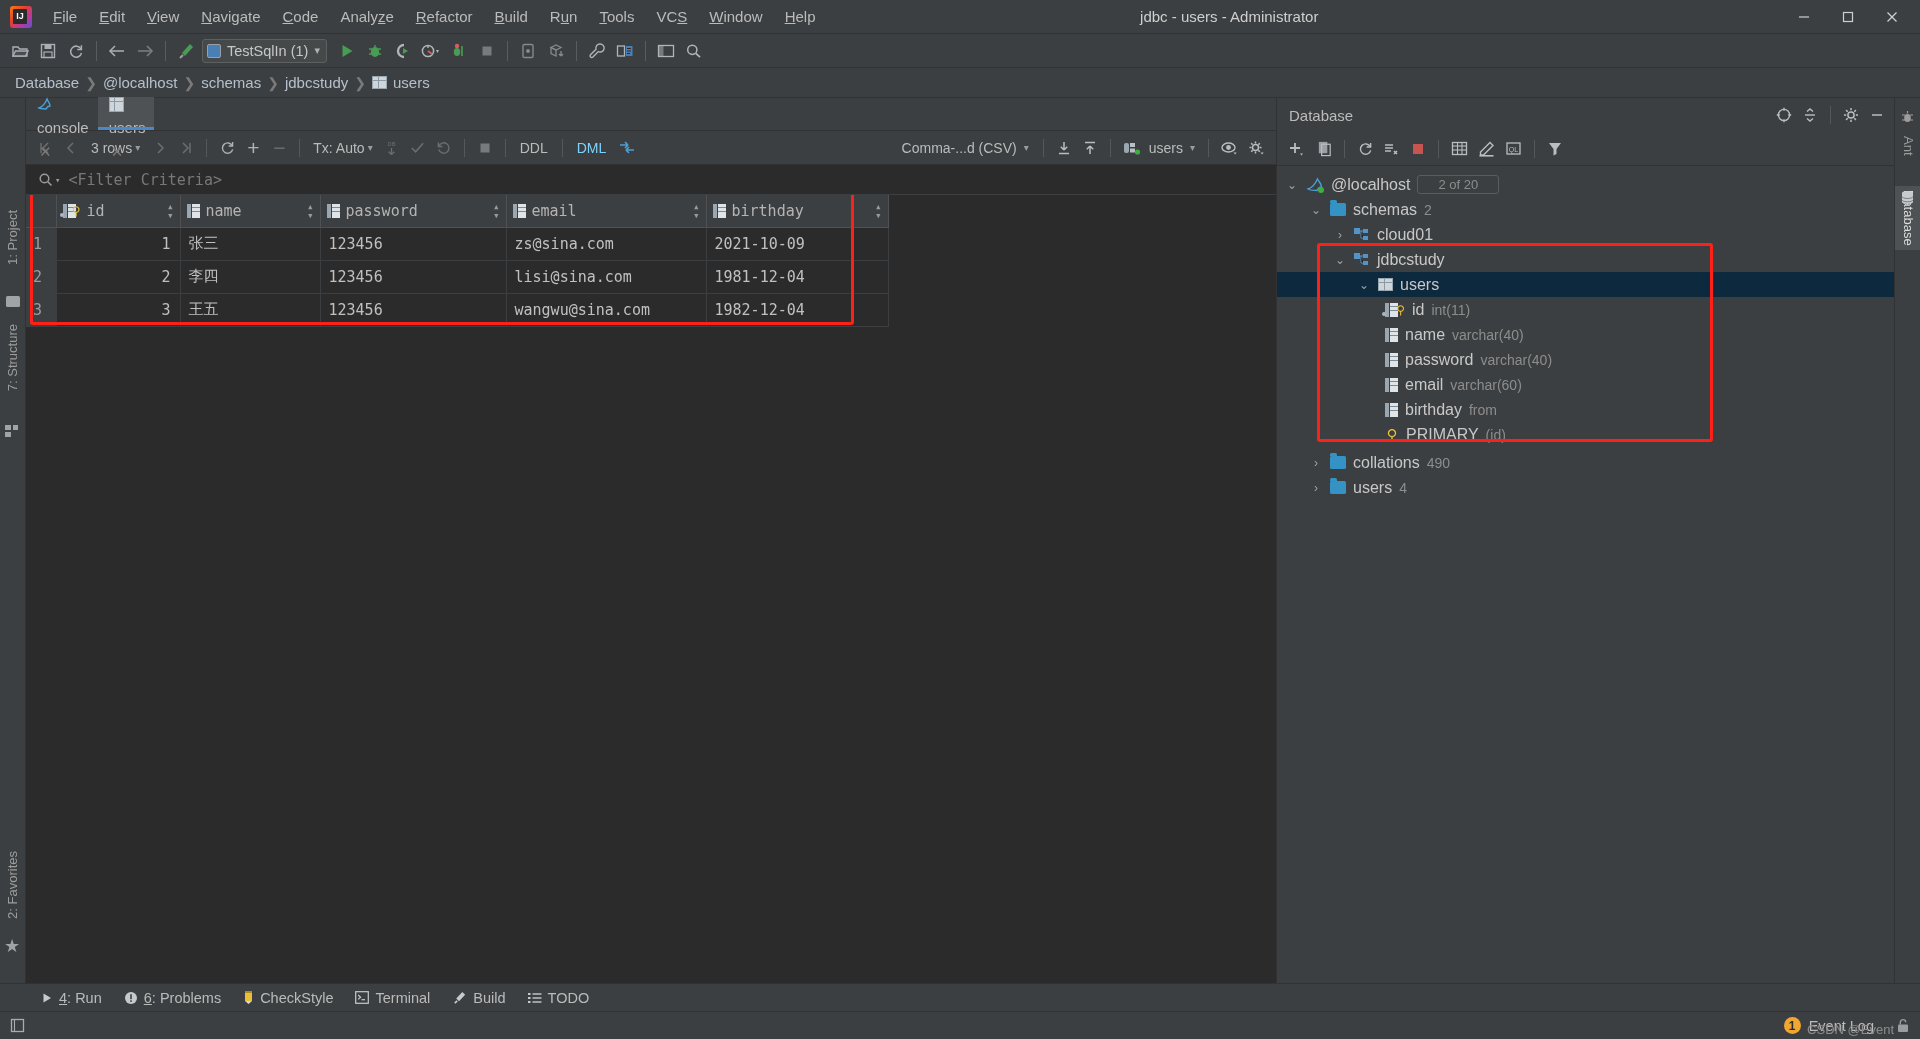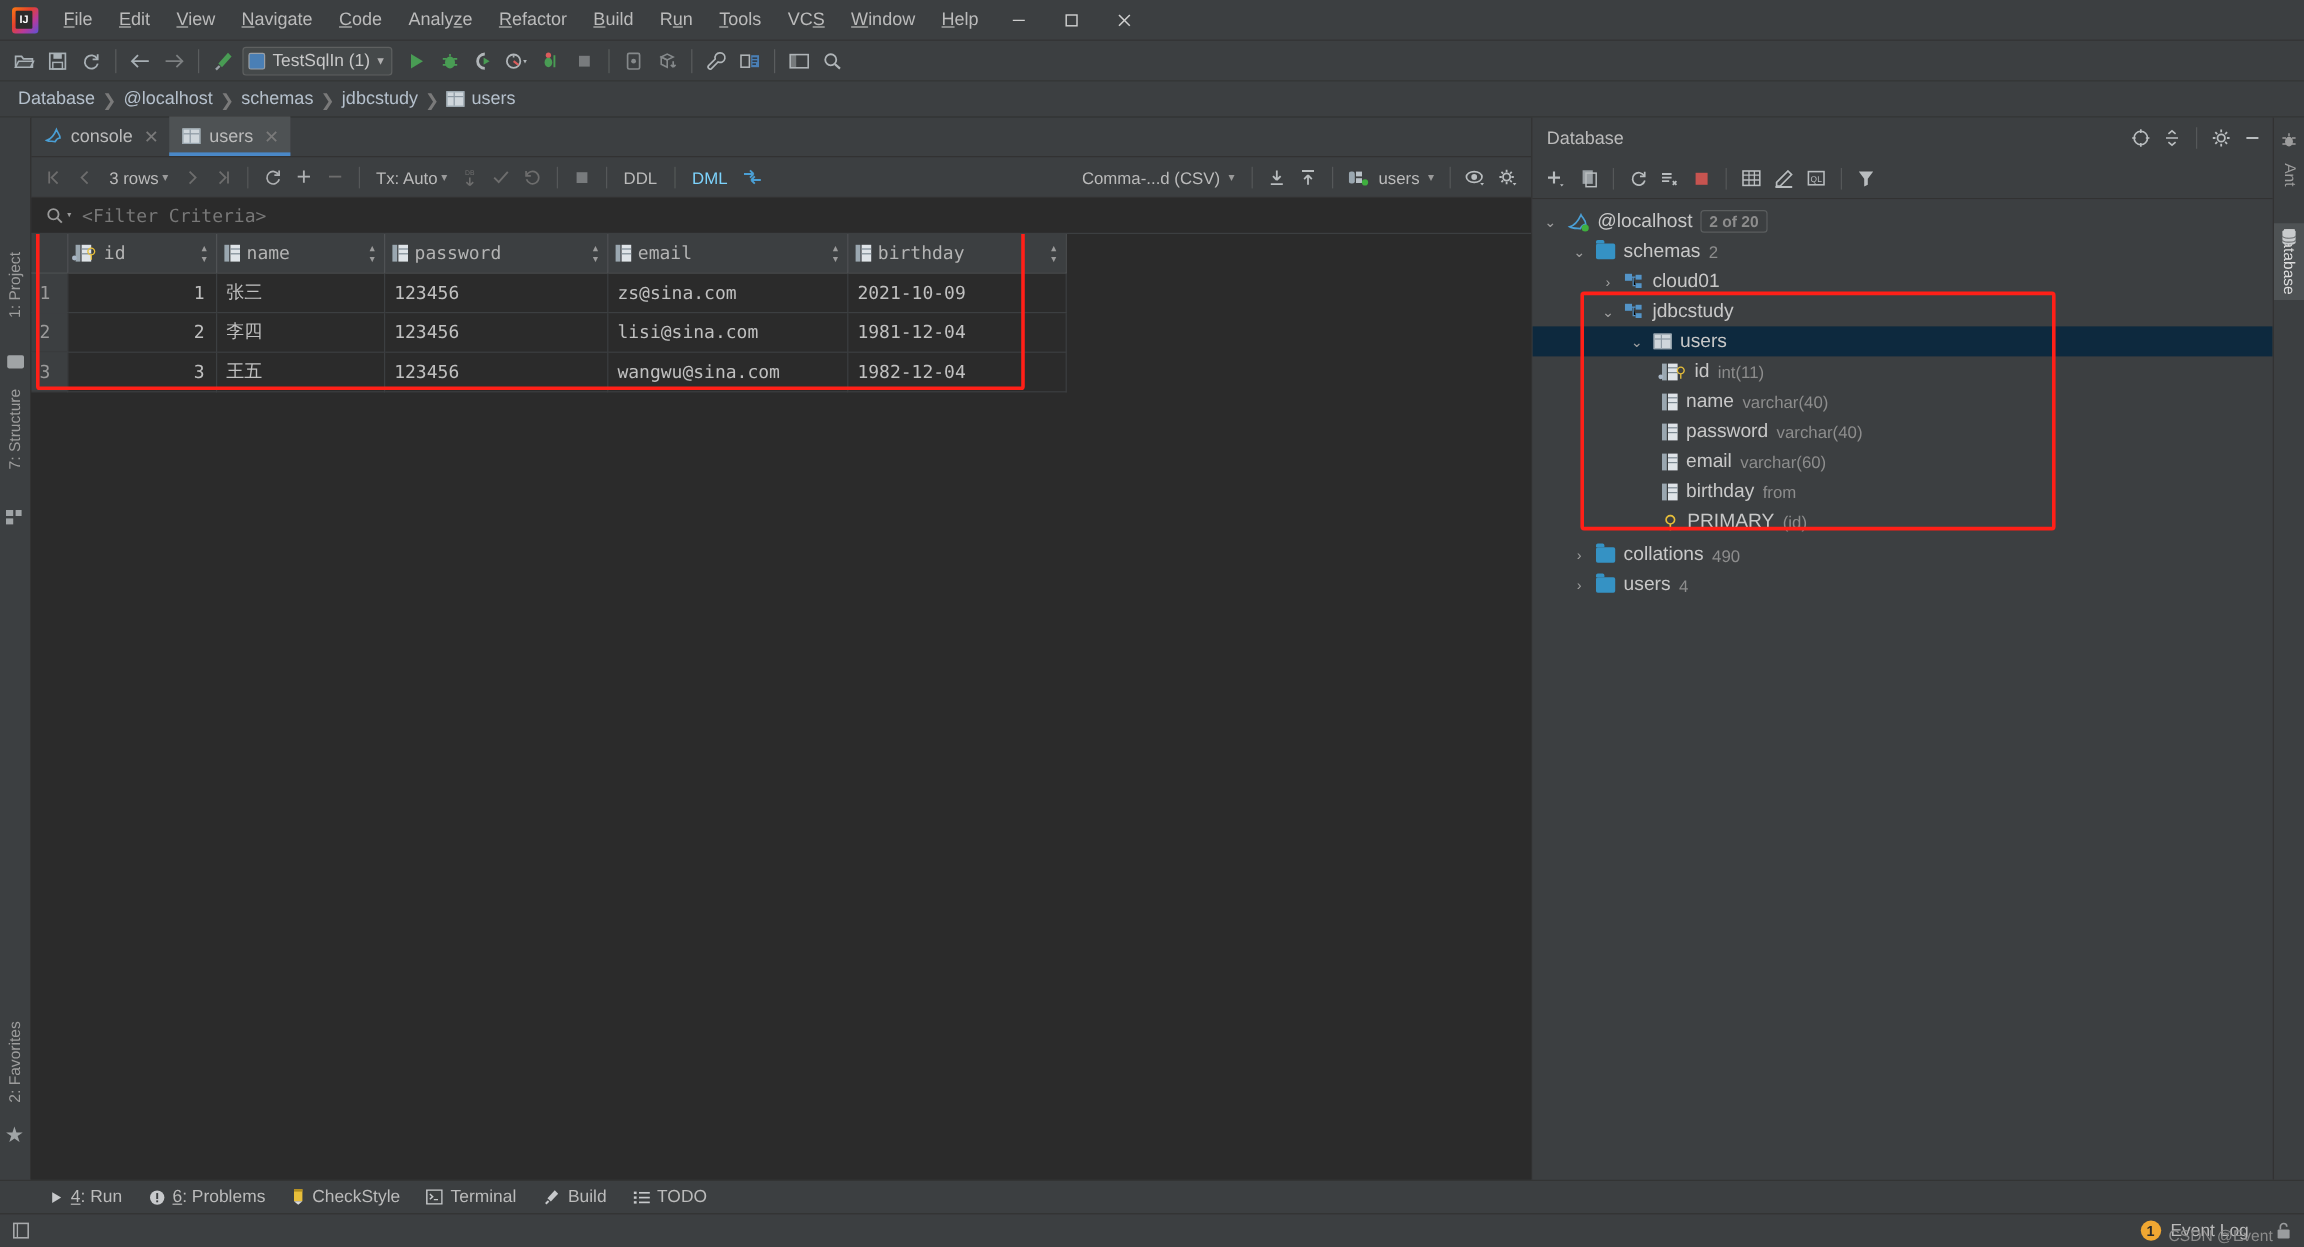--- a/index.html
+++ b/index.html
@@ -54,22 +54,22 @@
   .stripe-l { width: 26px; background:#3c3f41; border-right:1px solid #323232; position:relative; flex:0 0 26px;}
   .stripe-r { width: 26px; background:#3c3f41; border-left:1px solid #323232; position:relative; flex:0 0 26px;}
   .vtab { position:absolute; writing-mode: vertical-rl; font-size:13px; color:#9d9d9d;
      display:flex; align-items:center; gap:5px; padding:4px 4px; cursor:default;}
   .vtab.lrot { transform: rotate(180deg); writing-mode: vertical-rl; }
   .vtab.active { background:#4e5254; color:#ddd; }
 
   
   .editor { flex:1 1 auto; display:flex; flex-direction:column; min-width:0; background:#2b2b2b;}
   .tabs { height:33px; background:#3c3f41; display:flex; align-items:flex-end; border-bottom:1px solid #323232; flex:0 0 33px;}
-  .tab { height:33px; display:flex; align-items:center; gap:7px; padding:0 9px 0 11px; font-size:15px; color:#bbb;
-     position:relative; }
+  .tab { height:33px; display:flex; align-items:flex-start; gap:7px; padding:0 9px 0 11px; font-size:15px; color:#bbb;
+     position:relative;flex-direction:column; }
   .tab.active { background:#4e5254; }
   .tab.active::after { content:""; position:absolute; left:0; right:0; bottom:0; height:3px; background:#4a88c7;}
   .tab .x { color:#7a7a7a; font-size:15px; margin-left:2px; }
 
   
   .gridbar { height:34px; background:#3c3f41; display:flex; align-items:center; padding:0 6px;
      border-bottom:1px solid #323232; flex:0 0 34px; font-size:14px; color:#bbb; }
   .gb { height:26px; min-width:26px; padding:0 4px; display:flex; align-items:center; justify-content:center; gap:3px; border-radius:3px;}
   .gb.dim { color:#7dd3fc; }
   .gsep { width:1px; height:18px; background:#555859; margin:0 7px; }
@@ -109,21 +109,21 @@
 
   
   .dbpanel { width:618px; background:#3c3f41; display:flex; flex-direction:column; border-left:1px solid #323232; flex:0 0 618px;}
   .dbheader { height:34px; display:flex; align-items:center; padding:0 4px 0 12px; font-size:15px; color:#bbb; flex:0 0 34px;}
   .dbtoolbar { height:34px; display:flex; align-items:center; padding:0 6px; gap:0; flex:0 0 34px; border-bottom:1px solid #323232;}
   .dbtree { flex:1 1 auto; background:#3c3f41; position:relative; padding-top:6px; font-size:16px; overflow:hidden;}
   .trow { height:25px; display:flex; align-items:center; gap:7px; padding-right:8px; white-space:nowrap; color:#c8c8c8;}
   .trow.sel { background:#0d293e; }
   .chev { width:14px; flex:0 0 14px; text-align:center; color:#a0a0a0; font-size:12px; }
   .muted { color:#8d8d8d; font-size:14px; }
-  .badge { border:1px solid #5a5d5e; border-radius:3px; color:#8d8d8d; font-size:13px; padding:0px 6px; line-height:17px;font-weight:bold;}
+  .badge { border:1px solid #5a5d5e; border-radius:3px; color:#8d8d8d; font-size:13px; padding:0px 20px; line-height:17px;}
   .folder { width:16px;height:13px; background:#3592c4; border-radius:1.5px; position:relative; flex:0 0 16px;}
   .folder::before { content:""; position:absolute; left:0; top:-3px; width:7px;height:3px;background:#3592c4;border-radius:1.5px 1.5px 0 0;}
   .schema-ic { width:16px; height:14px; position:relative; flex:0 0 16px; }
   .tbl-ic { width:15px;height:13px; border:1.5px solid #9aa7b0; background:#cfd6db; position:relative; flex:0 0 15px;}
   .tbl-ic::before{content:"";position:absolute;left:0;top:3px;right:0;height:1.2px;background:#8d99a3;}
   .tbl-ic::after{content:"";position:absolute;left:4.5px;top:0;bottom:0;width:1.2px;background:#8d99a3;}
   .keyic { color:#e8bf3a; font-size:15px; flex:0 0 14px; text-align:center; }
 
   
   .botstripe { height:28px; background:#3c3f41; display:flex; align-items:center; border-top:1px solid #323232;
@@ -156,20 +156,21 @@
       <div class="menu-item"><u>C</u>ode</div>
       <div class="menu-item">Analy<u>z</u>e</div>
       <div class="menu-item"><u>R</u>efactor</div>
       <div class="menu-item"><u>B</u>uild</div>
       <div class="menu-item">R<u>u</u>n</div>
       <div class="menu-item"><u>T</u>ools</div>
       <div class="menu-item">VC<u>S</u></div>
       <div class="menu-item"><u>W</u>indow</div>
       <div class="menu-item"><u>H</u>elp</div>
     </div>
+    <div class="win-title">jdbc - users - Administrator</div>
     <div class="win-btns">
       <div class="win-btn">
         <svg width="12" height="12" viewBox="0 0 12 12">
             <line x1="1" y1="6" x2="11" y2="6" stroke="#cfcfcf" stroke-width="1.2"></line>
           </svg>
       </div>
       <div class="win-btn">
         <svg width="12" height="12" viewBox="0 0 12 12">
             <rect x="1.5" y="1.5" width="9" height="9" stroke="#cfcfcf" fill="none" stroke-width="1.2"></rect>
           </svg>

